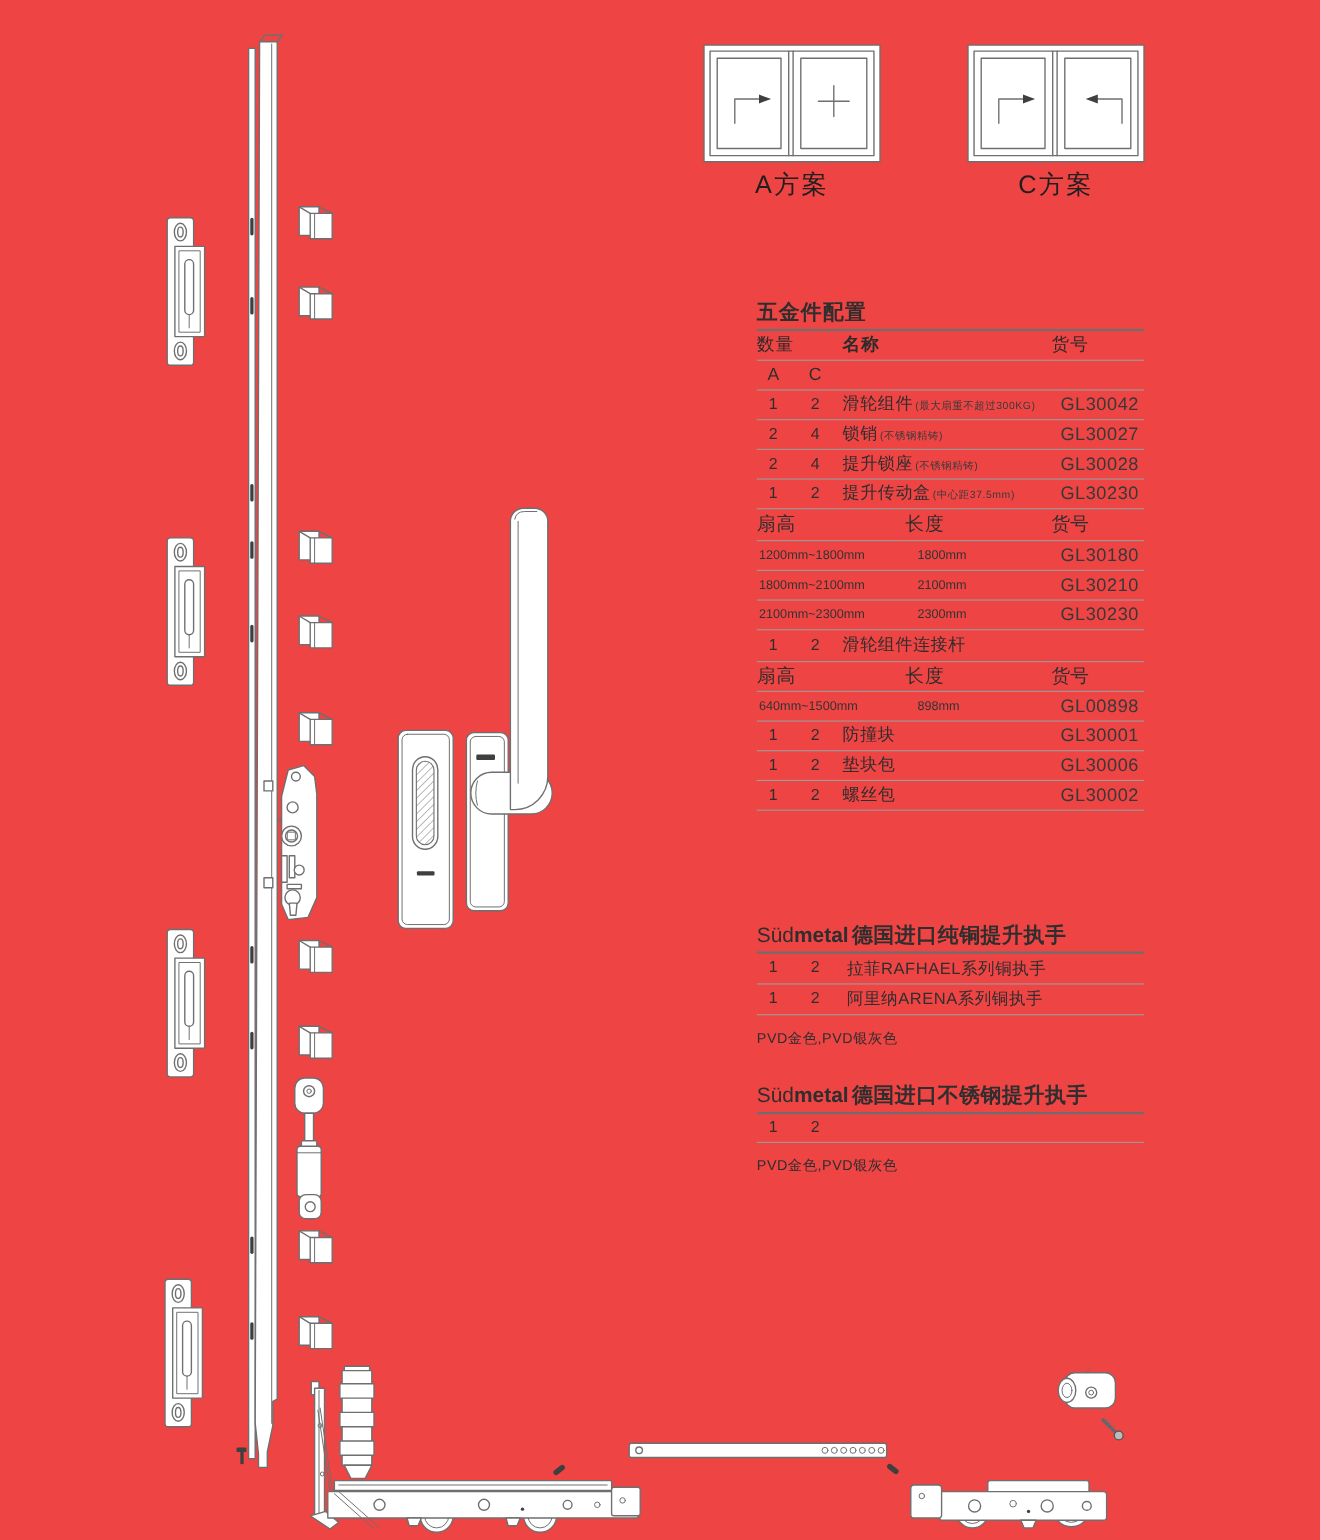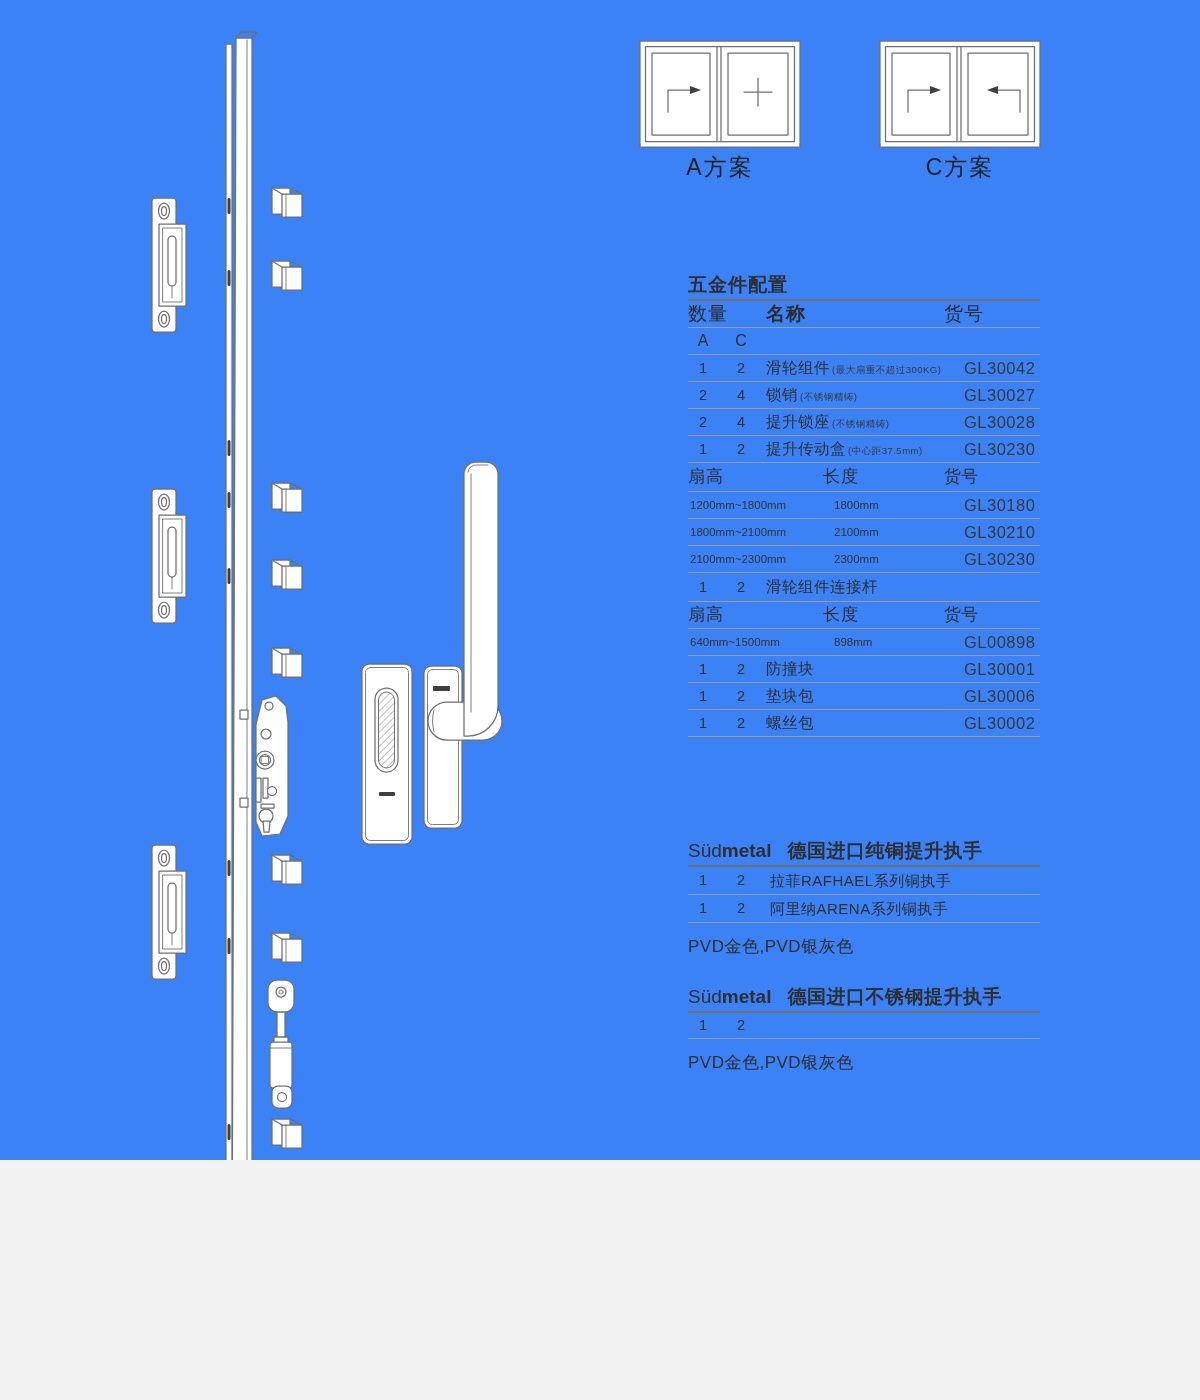--- a/index.html
+++ b/index.html
@@ -1,49 +1,49 @@
 <!DOCTYPE html>
 <html><head>
 <meta charset="utf-8">
 <style>
   html,body{margin:0;padding:0;background:#f2f2f2;}
-  .page{position:relative;width:1200px;height:1160px;background:#3b82f6;overflow:hidden;
+  .page{position:relative;width:1200px;height:1400px;background:#ef4444;overflow:hidden;
         font-family:"Liberation Sans","DejaVu Sans",sans-serif;color:#2e2e2e;}
   svg.drawing{position:absolute;left:0;top:0;}
 
   .plan-label{position:absolute;width:160px;text-align:center;font-size:23px;color:#1f1f1f;letter-spacing:2px;}
 
   
   .hw{position:absolute;left:688px;top:272px;width:352px;}
   .hw-title{font-size:19px;font-weight:700;height:27px;line-height:25px;border-bottom:2px solid #6e6e6e;letter-spacing:1px;}
   .row{position:relative;border-bottom:1px solid #9c9c9c;}
   .row > span{position:absolute;white-space:nowrap;}
   .row .cN span{position:static;}
   .h26{height:26px;line-height:26px;}
   .h28{height:28px;line-height:28px;}
-  .hdr > span{font-size:19px;color:#2b2b2b;letter-spacing:1px;}
-  .hd-qty{left:0;} .hd-name{left:78px;font-weight:bold;} .hd-code{left:256px;}
+  .hdr > span{font-size:16px;color:#2b2b2b;letter-spacing:1px;}
+  .hd-qty{left:0;} .hd-name{left:78px;font-weight:bold;} .hd-code{left:268px;}
   .cA{left:0;width:30px;text-align:center;font-size:14.5px;}
   .cC{left:38px;width:30px;text-align:center;font-size:14.5px;}
   .cN{left:78px;font-size:15.5px;letter-spacing:0.5px;}
   .nt{font-size:9.5px;margin-left:2px;color:#3a3a3a;}
   .cG{left:276px;font-size:16.5px;color:#383838;letter-spacing:0.5px;}
   .szh-f{left:0;font-size:17px;letter-spacing:1px;}
   .szh-l{left:135px;font-size:17px;letter-spacing:1px;text-align:right;}
   .sz-f{left:2px;font-size:11.5px;color:#333;text-align:right;}
   .sz-l{left:146px;font-size:11.5px;color:#333;}
 
   
   .sec{position:absolute;left:688px;width:352px;}
   .sec-title{font-size:19px;height:27px;line-height:25px;border-bottom:2px solid #6e6e6e;white-space:nowrap;}
   .brand-light{font-weight:400;letter-spacing:0;}
   .brand-bold{font-weight:700;}
-  .sec-cn{font-weight:700;margin-left:16px;letter-spacing:0.5px;}
+  .sec-cn{font-weight:700;margin-left:3px;letter-spacing:0.5px;}
   .sec .cN{left:82px;font-size:15px;}
-  .note{font-size:17px;margin-top:12px;color:#2e2e2e;letter-spacing:0.5px;}
+  .note{font-size:13px;margin-top:12px;color:#2e2e2e;letter-spacing:0.5px;}
 
   
   .ln{fill:none;stroke:#6f6f6f;stroke-width:1.25;stroke-linecap:round;stroke-linejoin:round;}
   .fw{fill:#ffffff;stroke:#6f6f6f;stroke-width:1.25;stroke-linejoin:round;}
   .dk{fill:#3f3f3f;stroke:none;}
   .thin{stroke-width:0.9;}
 </style>
 </head>
 <body>
 

